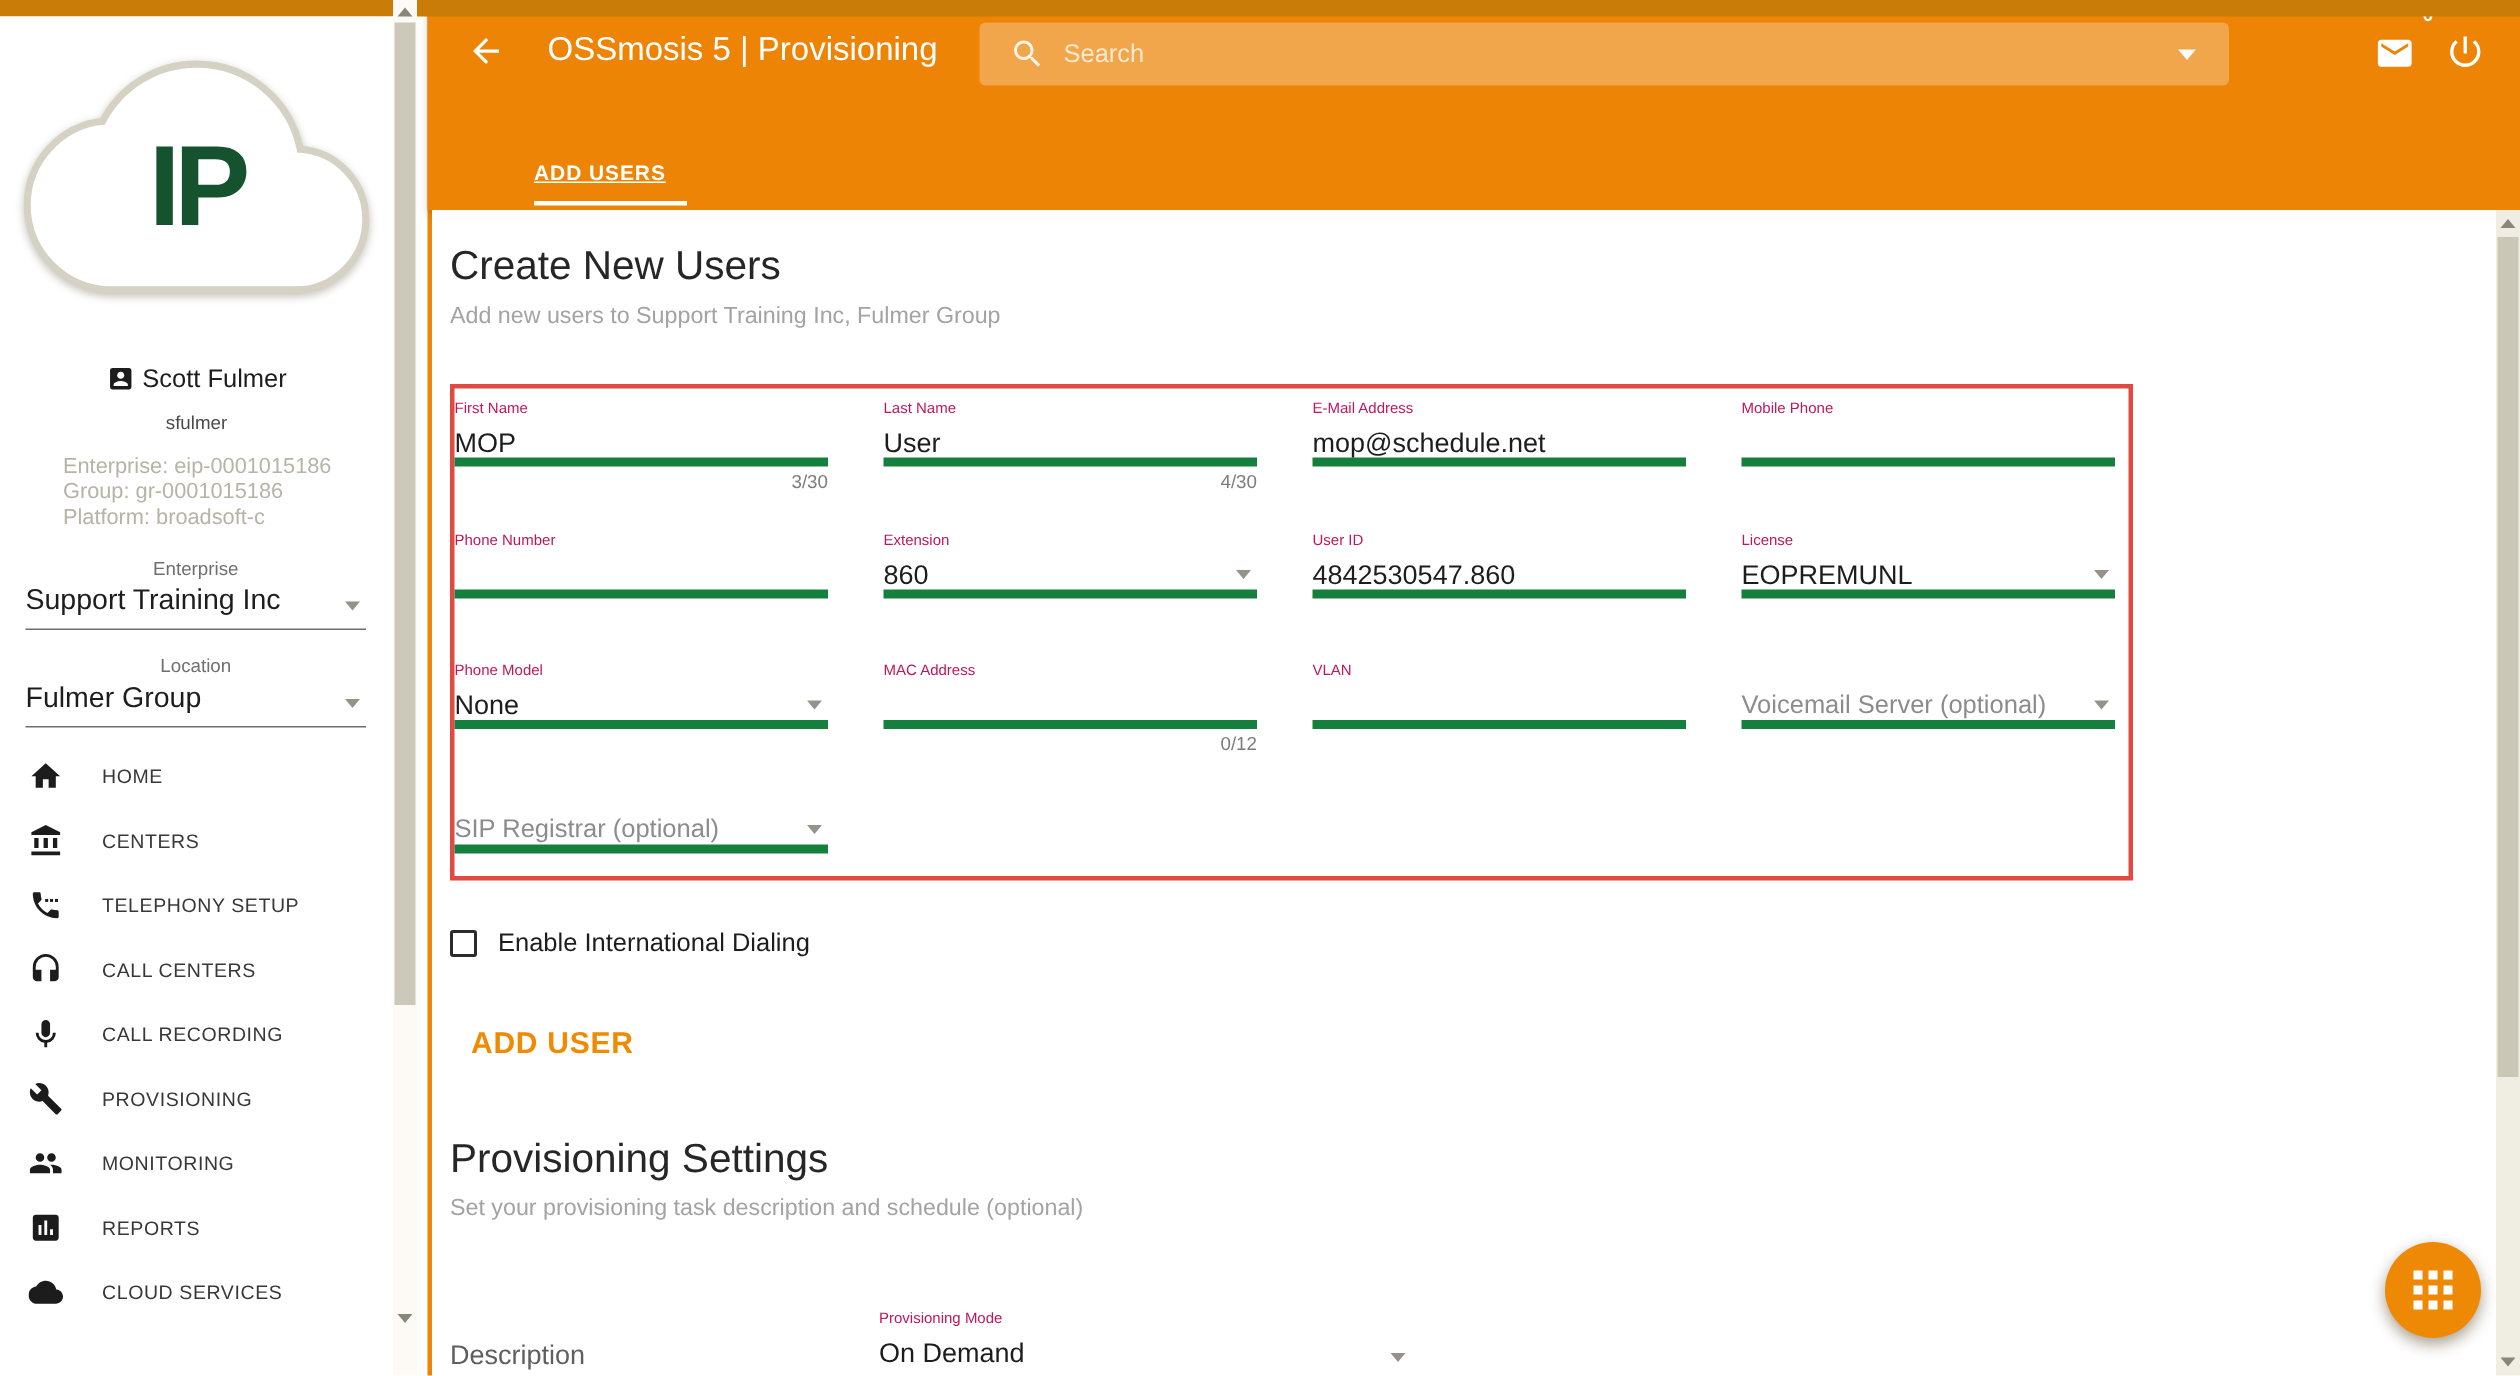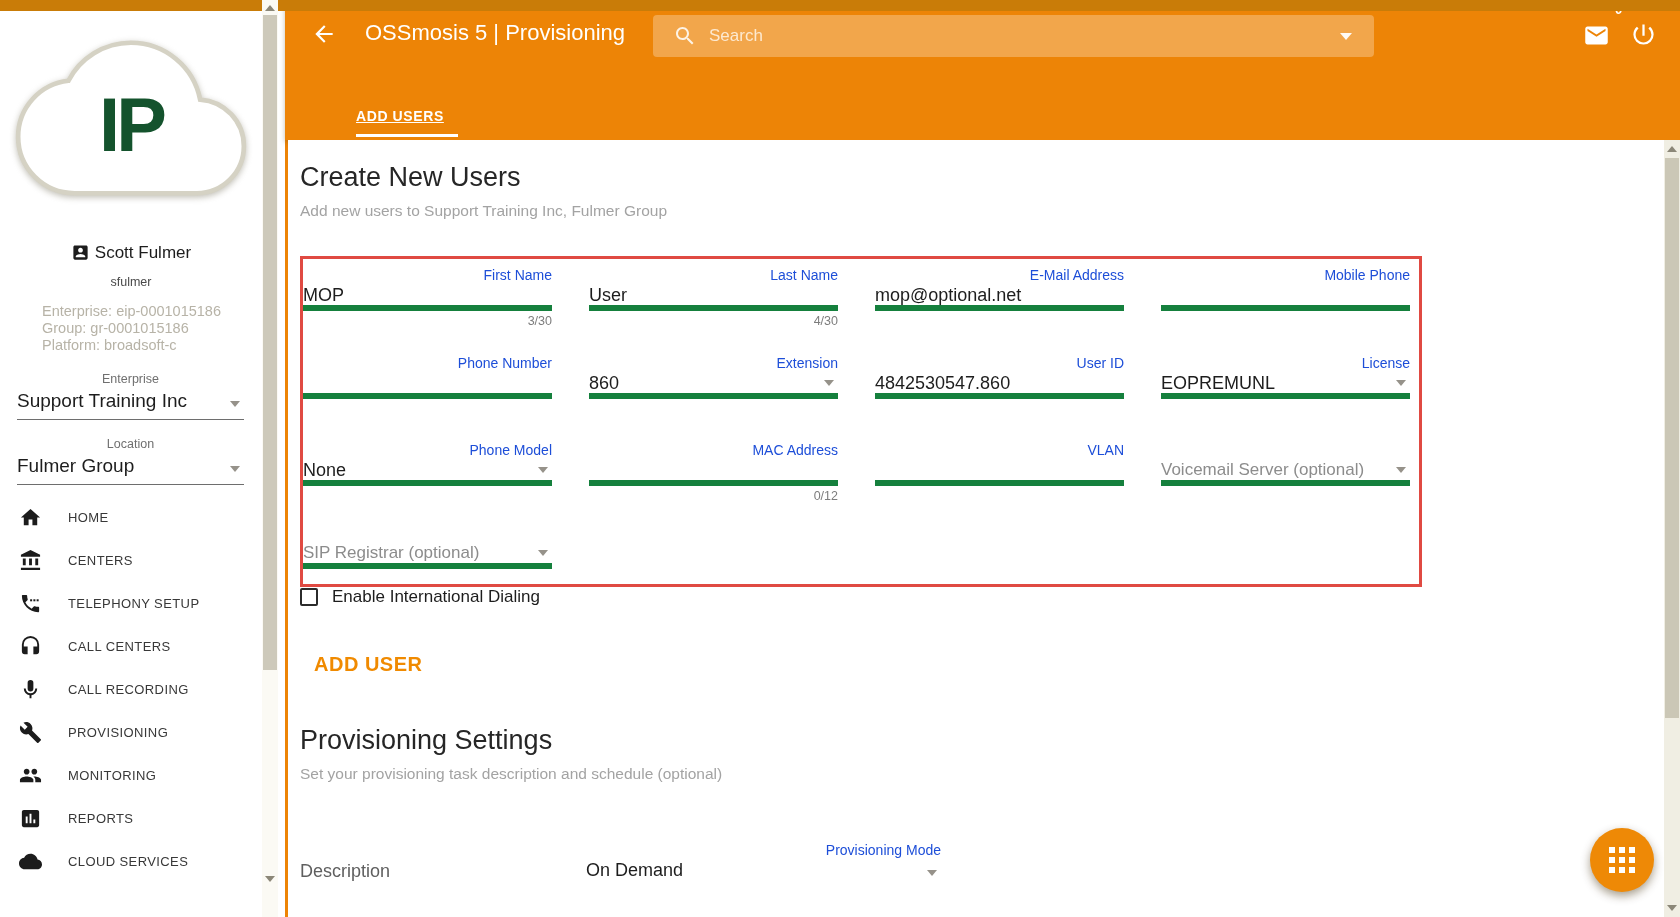--- a/index.html
+++ b/index.html
@@ -35,45 +35,45 @@
   .side-scroll .arr-up { top:5px; }
   .side-scroll .thumb { position:absolute; left:1px; top:15px; width:14px; height:655px; background:#cdc9ba; }
   .side-scroll .arr-dn { top:876px; }
 
   
   .main { position:absolute; left:278px; top:0; right:0; bottom:0; background:#fff; }
   .main-left-line { position:absolute; left:7px; top:0; bottom:0; width:3px; background:#ed8406; }
   .main-header { position:absolute; left:7px; top:0; right:0; height:140px; background:#ed8406; box-shadow:0 2px 5px rgba(90,70,20,.35); }
   .back-btn { position:absolute; left:26px; top:21px; width:26px; height:26px; cursor:pointer; }
   .app-title { position:absolute; left:80px; top:20px; font-size:22px; font-weight:500; color:#fff; }
-  .searchbar { position:absolute; left:368px; top:15px; width:721px; height:42px; background:rgba(255,255,255,.28); border-radius:4px; }
+  .searchbar { position:absolute; left:368px; top:15px; width:833px; height:42px; background:rgba(255,255,255,.28); border-radius:4px; }
   .searchbar .sicon { position:absolute; left:20px; top:9px; }
   .searchbar .ph { position:absolute; left:56px; top:11px; font-size:17px; color:rgba(255,248,238,.82); }
   .searchbar .scaret { position:absolute; right:22px; top:18px; border-left:6px solid transparent; border-right:6px solid transparent; border-top:7px solid rgba(255,255,255,.95); width:0; height:0; }
   .mail-btn { position:absolute; left:1298px; top:22px; cursor:pointer; }
   .mail-badge { position:absolute; left:1330px; top:2px; font-size:13px; font-weight:bold; color:#fff; }
   .power-btn { position:absolute; left:1345px; top:21px; cursor:pointer; }
   .tab { position:absolute; left:71px; top:107px; padding:0 14px 9px 0; border-bottom:3px solid #fff; cursor:pointer; }
   .tab span { font-size:14px; font-weight:bold; letter-spacing:.6px; color:#fff;text-decoration:underline; }
 
   .card { position:absolute; left:10px; right:16px; top:140px; bottom:0; background:#fff; overflow:hidden; }
   .card-inner { padding-left:12px; }
   .page-h1 { margin-top:22px; font-size:27px; color:#262626; }
   .page-sub { margin-top:9px; font-size:15.5px; color:#a3a3a3; }
 
   .redbox { margin-top:36px; width:1122px; border:3px solid #e04a42; padding:0 10px 15px 0; }
   .fgrid { display:grid; grid-template-columns:repeat(4,249px); column-gap:37px; margin-left:0; }
   .r1 { margin-top:8px; } .r2 { margin-top:29px; } .r3 { margin-top:43px; } .r4 { margin-top:39px; }
-  .flabel { height:15px; font-size:14px; color:#1d4ed8;text-align:right; }
+  .flabel { height:15px; font-size:10px; color:#be185d; }
   .fvalue { position:relative; height:29px; font-size:18px; line-height:26px; color:#1d1d1d; border-bottom:6px solid #15803d; white-space:nowrap; }
   .fvalue.ghost { color:#8c8c8c; font-size:17px; }
   .fcount { height:15px; padding-top:3px; font-size:12.5px; color:#7d7d7d; text-align:right; }
   .nolabel { padding-top:15px; }
 
-  .chk-row { display:flex; align-items:center; }
+  .chk-row { display:flex; align-items:center; margin-top:32px; }
   .chk { width:18px; height:18px; border:2px solid #2b2b2b; border-radius:2px; background:#fff; cursor:pointer; }
   .chk-label { margin-left:14px; font-size:17px; color:#1d1d1d; }
   .add-user { margin:46px 0 0 14px; display:inline-block; font-size:20px; font-weight:bold; letter-spacing:.5px; color:#f08a00; cursor:pointer;text-align:center; }
   .h2 { margin-top:49px; font-size:27px; color:#262626; }
   .h2-sub { margin-top:9px; font-size:15.5px; color:#a3a3a3; }
   .bottom-grid { display:grid; grid-template-columns:249px 355px; column-gap:37px; margin-top:59px; }
   .desc-label { padding-top:19px; font-size:18px; color:#5f5f5f; }
 
   .fab { position:absolute; left:1590px; top:828px; width:64px; height:64px; border-radius:50%; background:#ee8906; box-shadow:0 4px 10px rgba(60,40,0,.45); cursor:pointer; z-index:6; }
   .fab .grid9 { position:absolute; left:19px; top:19px; width:26px; height:26px; display:grid; grid-template-columns:repeat(3,6px); grid-template-rows:repeat(3,6px); gap:4px; }
@@ -236,21 +236,21 @@
             <div class="fvalue">MOP</div>
             <div class="fcount">3/30</div>
           </div>
           <div class="field">
             <div class="flabel">Last Name</div>
             <div class="fvalue">User</div>
             <div class="fcount">4/30</div>
           </div>
           <div class="field">
             <div class="flabel">E-Mail Address</div>
-            <div class="fvalue">mop@optional.net</div>
+            <div class="fvalue">mop@schedule.net</div>
             <div class="fcount"></div>
           </div>
           <div class="field">
             <div class="flabel">Mobile Phone</div>
             <div class="fvalue"></div>
             <div class="fcount"></div>
           </div>
         </div>
 
         <div class="fgrid r2">

